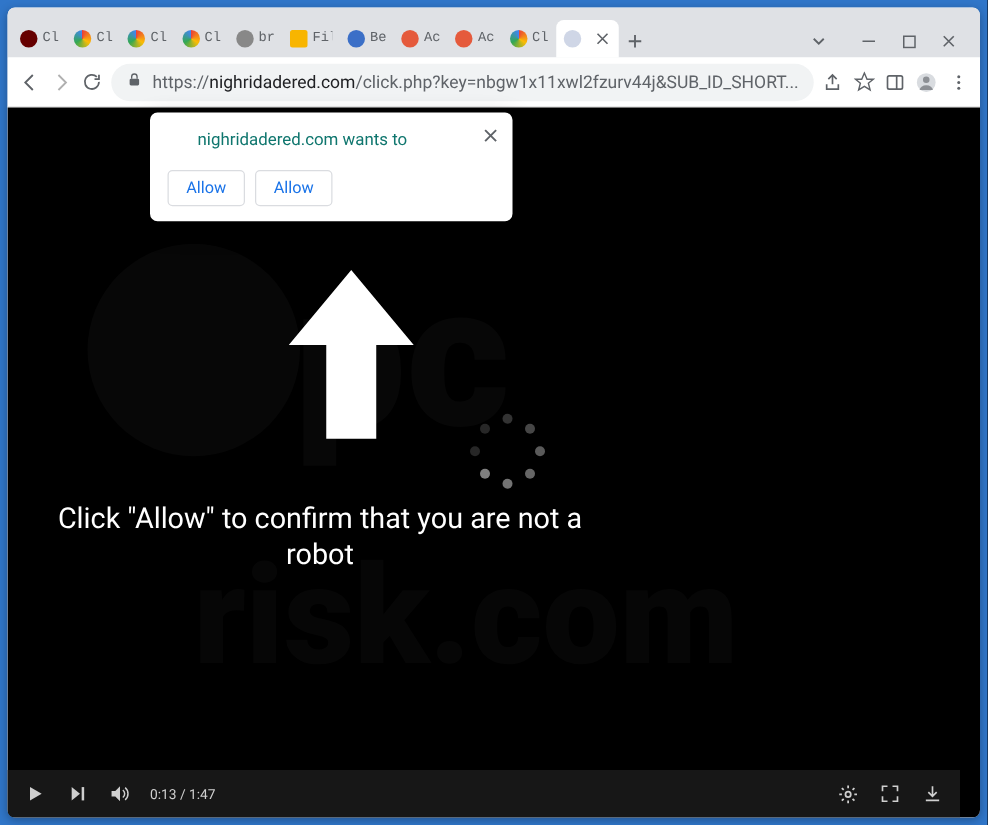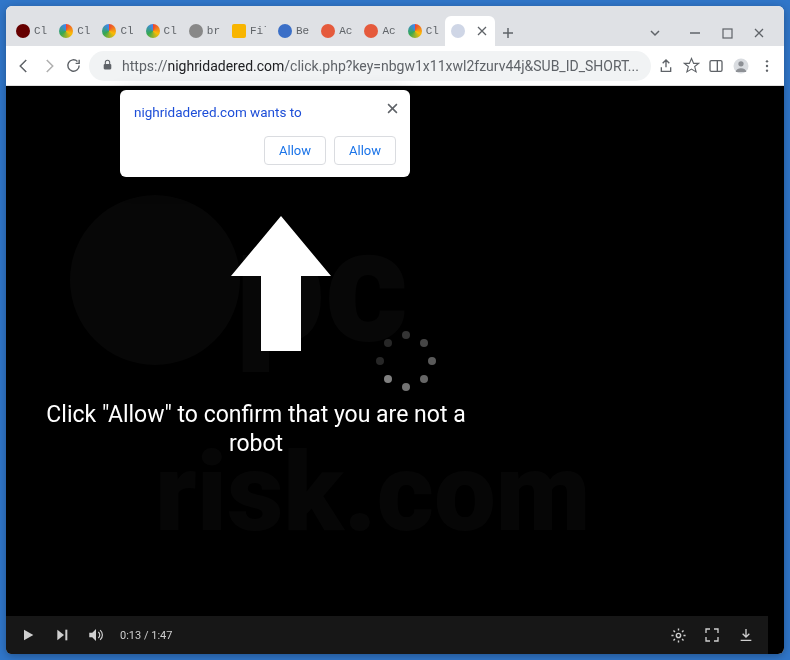--- a/index.html
+++ b/index.html
@@ -48,23 +48,23 @@
 .spinner .dot { position: absolute; width: 8px; height: 8px; border-radius: 50%; background: #808080; }
 
 
 .video-controls { position: absolute; left: 0; right: 16px; bottom: 0; height: 38px; background: rgba(25,25,25,0.9); display: flex; align-items: center; padding: 0 12px; gap: 14px; color: #cfcfcf; font-size: 12px; }
 .vc-btn { width: 20px; height: 20px; display: flex; align-items: center; justify-content: center; cursor: pointer; }
 .vc-spacer { flex: 1; }
 .time { font-size: 11px; }
 
 
 .notif-dialog { position: absolute; left: 114px; top: 84px; width: 290px; background: #fff; border-radius: 6px; box-shadow: 0 6px 20px rgba(0,0,0,0.3); padding: 14px 14px 12px 14px; }
-.notif-title { font-size: 13.5px; color: #1d4ed8; margin-bottom: 10px; }
+.notif-title { font-size: 13.5px; color: #0f766e; margin-bottom: 10px; margin-left: 24px; }
 .notif-row { display: flex; align-items: center; gap: 10px; font-size: 12.5px; color: #5f6368; }
-.notif-buttons { display: flex; justify-content: flex-end; gap: 8px; margin-top: 16px; }
+.notif-buttons { display: flex; justify-content: flex-start; gap: 8px; margin-top: 16px; }
 .notif-btn { border: 1px solid #dadce0; background: #fff; color: #1a73e8; font-size: 13px; padding: 6px 14px; border-radius: 4px; cursor: pointer; }
 .notif-close { position: absolute; top: 10px; right: 10px; width: 16px; height: 16px; color: #5f6368; cursor: pointer; display: flex; align-items: center; justify-content: center; }
 
 
 .fav-circle { width: 14px; height: 14px; border-radius: 50%; display: flex; align-items: center; justify-content: center; font-size: 9px; }
 </style>
 </head>
 <body>
 
 <div class="browser-window">

